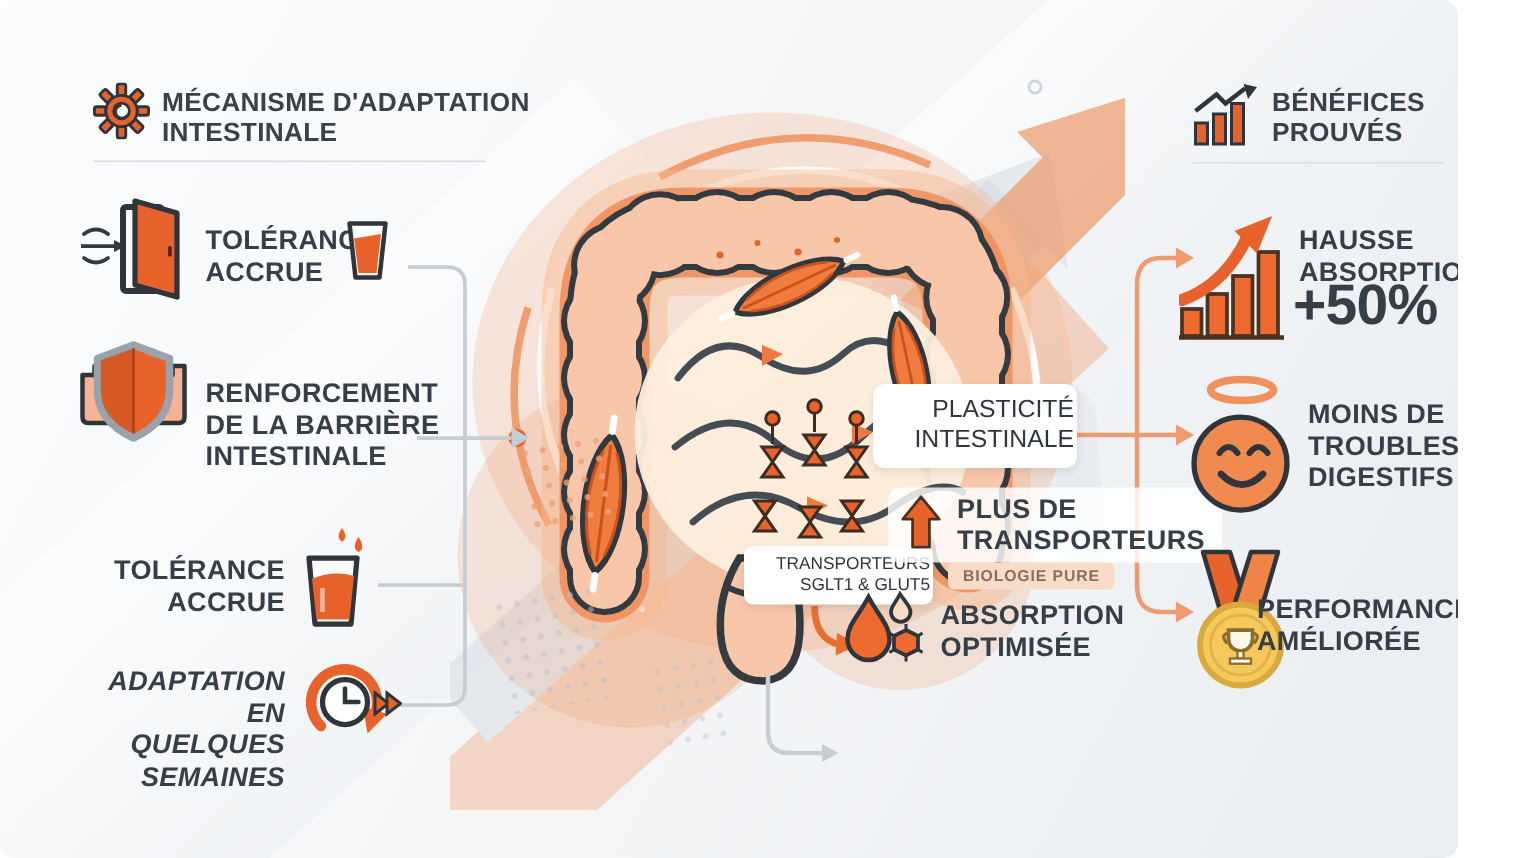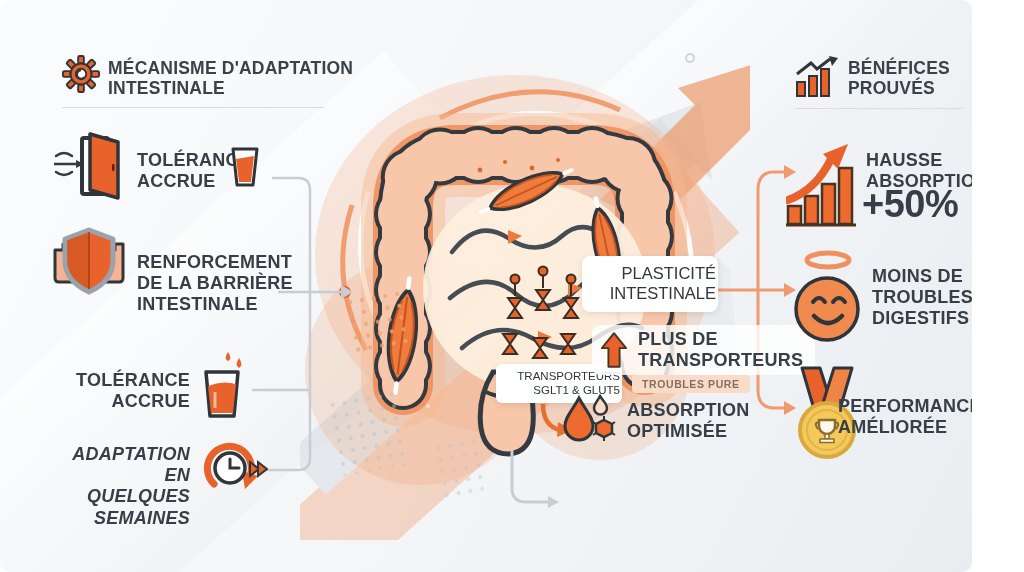--- a/index.html
+++ b/index.html
@@ -13,21 +13,21 @@
   .label{position:absolute;font-size:18px;font-weight:700;color:#363e47;line-height:1.18;letter-spacing:.25px;z-index:5;}
   .label.right{text-align:right;}
   .h-title{position:absolute;font-size:17.5px;font-weight:700;color:#3a4249;line-height:1.15;letter-spacing:.2px;z-index:5;}
   .icon{position:absolute;z-index:5;}
   .artsvg{position:absolute;z-index:2;}
   .connsvg{position:absolute;z-index:3;}
   .whitebox{position:absolute;background:#ffffff;border-radius:8px;box-shadow:0 2px 6px rgba(50,55,65,.13);
     text-align:right;color:#2f363d;font-weight:400;z-index:5;}
   #plasticite-box{left:582px;top:256px;width:132px;padding:8px 2px;font-size:16.5px;line-height:1.2;}
   #transporteurs-box{left:496px;top:364px;width:122px;padding:5px 2px;font-size:11.5px;line-height:1.25;border-radius:6px;}
-  #plus-box{position:absolute;left:592px;top:325px;display:flex;align-items:center;gap:10px;
+  #plus-box{position:absolute;left:592px;top:325px;display:flex;gap:10px;
     background:rgba(255,255,255,.82);border-radius:8px;padding:4px 12px 4px 8px;z-index:5;}
   #plus-box .label,#absorption-box .label,#energy-box .label{position:static;}
   #biologie-badge{position:absolute;left:632px;top:375px;background:#f8dcc8;color:#85705f;font-size:10.5px;
     font-weight:700;letter-spacing:.6px;padding:3px 10px;border-radius:4px;z-index:5;}
   #absorption-box{position:absolute;left:560px;top:394px;display:flex;align-items:center;gap:11px;z-index:5;}
   #energy-box{position:absolute;left:560px;top:458px;display:flex;align-items:center;gap:9px;z-index:5;}
   #value-50{position:absolute;left:862px;top:183px;font-size:38px;font-weight:700;color:#363e47;letter-spacing:-.5px;z-index:5;}
   .dots{position:absolute;z-index:2;transform:rotate(-10deg);
     background-image:radial-gradient(circle,#b9c0c7 1.7px,transparent 2.2px);background-size:12px 12px;opacity:.5;}
   #dots-o{background-image:radial-gradient(circle,#eba377 1.8px,transparent 2.3px);opacity:.8;}
@@ -245,21 +245,21 @@
 SGLT1 &amp; GLUT5</div>
 
   <div id="plus-box">
     <svg width="28" height="38" viewBox="0 0 30 40">
       <polygon points="15,2 28,18 21,18 21,38 9,38 9,18 2,18" fill="#e8622c" stroke="#4a3420" stroke-width="2" stroke-linejoin="round"></polygon>
     </svg>
     <div class="label pre">PLUS DE
 TRANSPORTEURS</div>
   </div>
 
-  <div id="biologie-badge">TROUBLES PURE</div>
+  <div id="biologie-badge">BIOLOGIE PURE</div>
 
   <div id="absorption-box">
     <svg width="56" height="54" viewBox="0 0 56 54">
       <path d="M19 4 C12 17 5 23 5 32 a14 14 0 0 0 28 0 C33 23 26 17 19 4 Z" fill="#ee6a2e" stroke="#2f353a" stroke-width="3"></path>
       <path d="M40 2 C37 8 34 10 34 14 a6.5 6.5 0 0 0 13 0 C47 10 44 8 40 2 Z" fill="#f6ddc8" stroke="#2f353a" stroke-width="2.5"></path>
       <polygon points="44,26 52,30 52,39 44,43 36,39 36,30" fill="#ee6a2e" stroke="#2f353a" stroke-width="2.5"></polygon>
       <path d="M44 22 v4 M44 43 v4 M33 28 l3 2 M55 28 l-3 2 M33 41 l3 -2 M55 41 l-3 -2" stroke="#2f353a" stroke-width="2"></path>
     </svg>
     <div class="label pre">ABSORPTION
 OPTIMISÉE</div>

